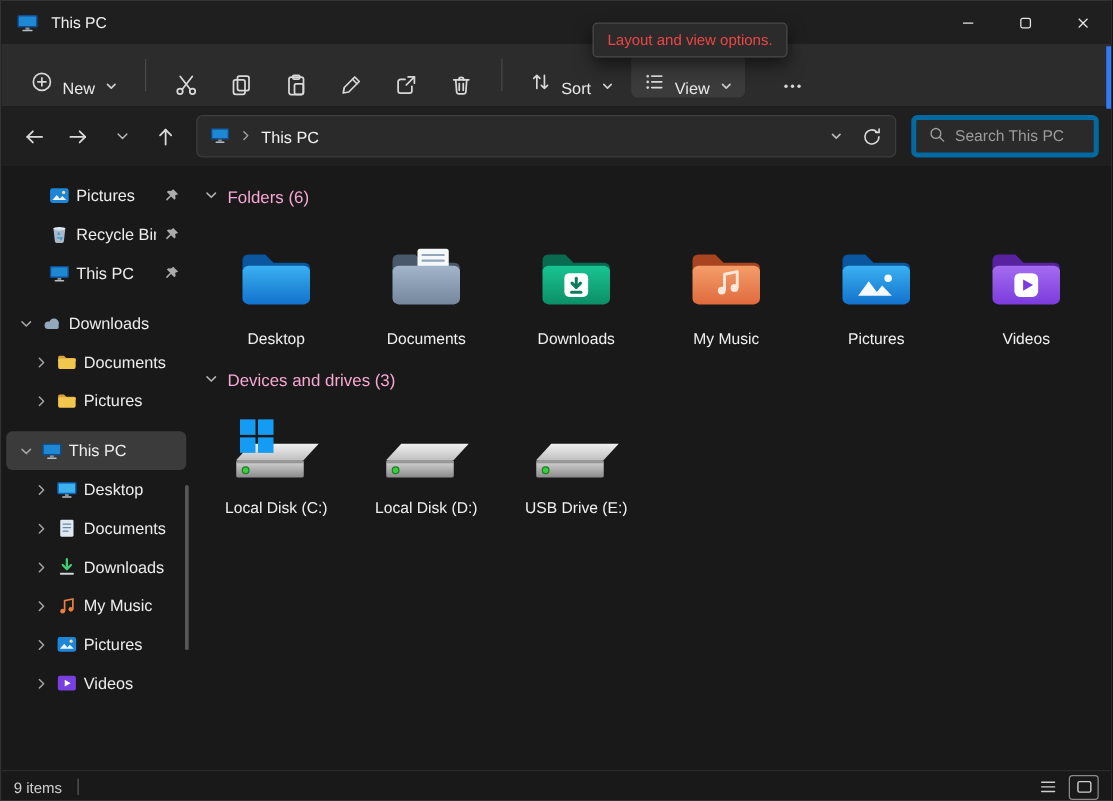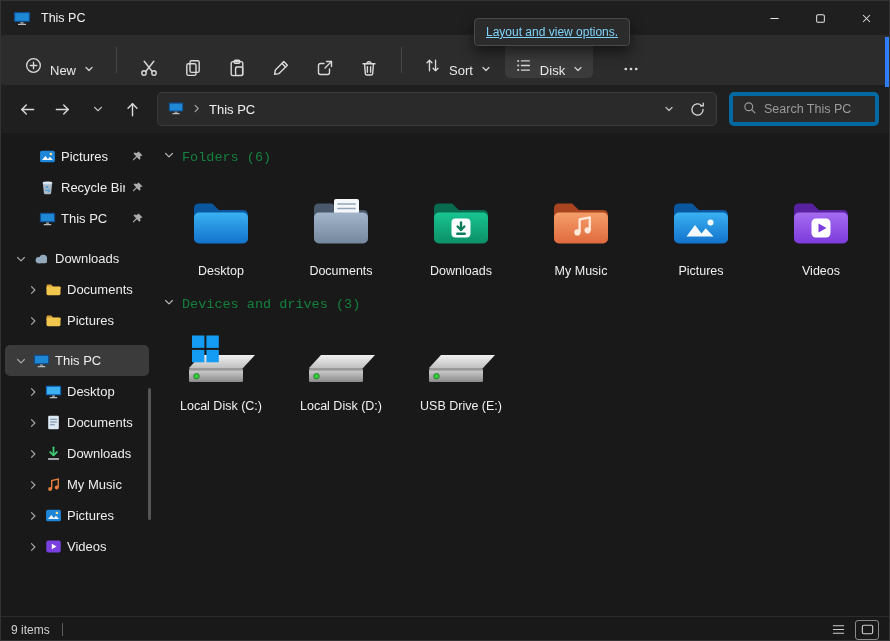--- a/index.html
+++ b/index.html
@@ -15,21 +15,21 @@
   .winbtn{width:46px;height:100%;display:flex;align-items:center;justify-content:center;background:transparent;border:none;}
   
   .toolbar{height:50px;background:#2c2c2c;display:flex;align-items:center;padding:0 14px;gap:4px;}
   .tb-btn{display:flex;align-items:flex-end;gap:7px;height:36px;padding:0 9px;border-radius:5px;
     background:transparent;border:none;color:#e9e9e9;font-size:13px;font-family:inherit;}
   .tb-ico{width:40px;justify-content:center;padding:0;}
   .tb-btn.hovered{background:#3b3b3b;}
   .tb-sep{width:1px;height:26px;background:#474747;margin:0 8px;}
   .tb-more{margin-left:14px;}
   .tooltip{position:absolute;left:473px;top:17px;background:#2b2b2b;border:1px solid #4a4a4a;border-radius:4px;
-    padding:6px 11px;font-size:12px;color:#7dd3fc;box-shadow:0 6px 14px rgba(0,0,0,.55);z-index:40;white-space:nowrap;text-decoration:underline;}
+    padding:6px 11px;font-size:12px;color:#ef4444;box-shadow:0 6px 14px rgba(0,0,0,.55);z-index:40;white-space:nowrap;}
   
   .navbar{height:48px;display:flex;align-items:center;padding:0 10px;gap:2px;background:#1f1f1f;}
   .nav-btn{width:33px;height:33px;display:flex;align-items:center;justify-content:center;border:none;background:transparent;border-radius:5px;}
   .addressbar{flex:1;height:34px;margin:0 10px 0 6px;background:#2a2a2a;border:1px solid #3c3c3c;border-radius:5px;
     display:flex;align-items:center;padding:0 10px;gap:7px;}
   .addr-text{font-size:13px;color:#f0f0f0;}
   .addr-right{margin-left:auto;display:flex;align-items:center;gap:14px;}
   .iconbtn{display:flex;align-items:center;justify-content:center;background:transparent;border:none;}
   .searchbox{width:150px;height:34px;background:#2a2a2a;border:4px solid #0369a1;border-radius:5px;
     display:flex;align-items:center;padding:0 9px;gap:7px;flex:none;}
@@ -43,21 +43,21 @@
   .side-row.indent{padding-left:20px;}
   .side-row.selected{background:#3b3b3b;}
   .side-row.gap-top{margin-top:9px;}
   .chev-slot{width:15px;height:16px;display:flex;align-items:center;justify-content:center;flex:none;}
   .side-icon{width:17px;height:17px;display:flex;flex:none;}
   .side-label{flex:1;white-space:nowrap;overflow:hidden;min-width:0;}
   .pin-slot{width:15px;height:15px;flex:none;display:flex;align-items:center;}
   .sb-scroll{position:absolute;left:147px;top:255px;width:3px;height:132px;background:#565656;border-radius:2px;}
   
   .content{flex:1;padding:12px 0 0 8px;}
-  .section-header{display:flex;align-items:center;gap:7px;color:#15803d;font-size:13.5px;height:24px;margin-left:2px;background:transparent;border:none;font-family:Liberation Mono, monospace;}
+  .section-header{display:flex;align-items:center;gap:7px;color:#f9a8d4;font-size:13.5px;height:24px;margin-left:2px;background:transparent;border:none;font-family:Liberation Sans, sans-serif;}
   .tile-grid{display:flex;flex-wrap:wrap;margin-top:4px;}
   .tile{width:120px;display:flex;flex-direction:column;align-items:center;padding:14px 0 8px;border-radius:5px;}
   .tile .ticon{height:68px;display:flex;align-items:flex-end;}
   .tile .tlabel{margin-top:9px;font-size:12.5px;color:#f0f0f0;max-width:114px;white-space:nowrap;overflow:hidden;text-align:center;}
   #devices-header{margin-top:6px;}
   #drives-grid .tile{padding-top:8px;}
   #drives-grid .ticon{height:62px;}
   
   .statusbar{height:26px;border-top:1px solid #2b2b2b;display:flex;align-items:center;padding:0 10px;font-size:12px;color:#d0d0d0;background:#191919;justify-content:space-between;}
   .sb-divider{width:1px;height:13px;background:#5a5a5a;margin-left:12px;}
@@ -167,21 +167,21 @@
     </button>
     <button class="tb-btn hovered">
       <span><svg width="19" height="19" viewBox="0 0 20 20" fill="none" stroke="#d9d9d9" stroke-width="1.4" stroke-linecap="round">
             <g fill="#d9d9d9" stroke="none">
               <circle cx="4.4" cy="5.2" r="1.1"></circle>
               <circle cx="4.4" cy="10" r="1.1"></circle>
               <circle cx="4.4" cy="14.8" r="1.1"></circle>
             </g>
             <path d="M7.8 5.2 h8.4 M7.8 10 h8.4 M7.8 14.8 h8.4"></path>
           </svg></span>
-      <span>Disk</span>
+      <span>View</span>
       <span><svg width="12" height="12" viewBox="0 0 12 12" fill="none" stroke="#cfcfcf" stroke-width="1.3" stroke-linecap="round" stroke-linejoin="round">
             <path d="M3 4.5 l3 3 3-3"></path>
           </svg></span>
     </button>
     <button class="tb-btn tb-ico tb-more">
         <svg width="18" height="18" viewBox="0 0 20 20" fill="#d9d9d9">
           <circle cx="4.2" cy="10" r="1.5"></circle>
           <circle cx="10" cy="10" r="1.5"></circle>
           <circle cx="15.8" cy="10" r="1.5"></circle>
         </svg>

